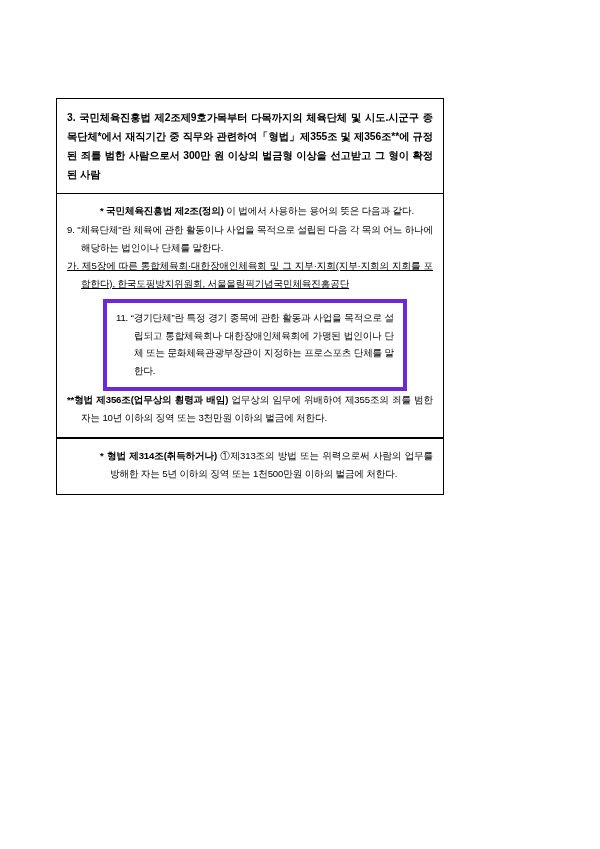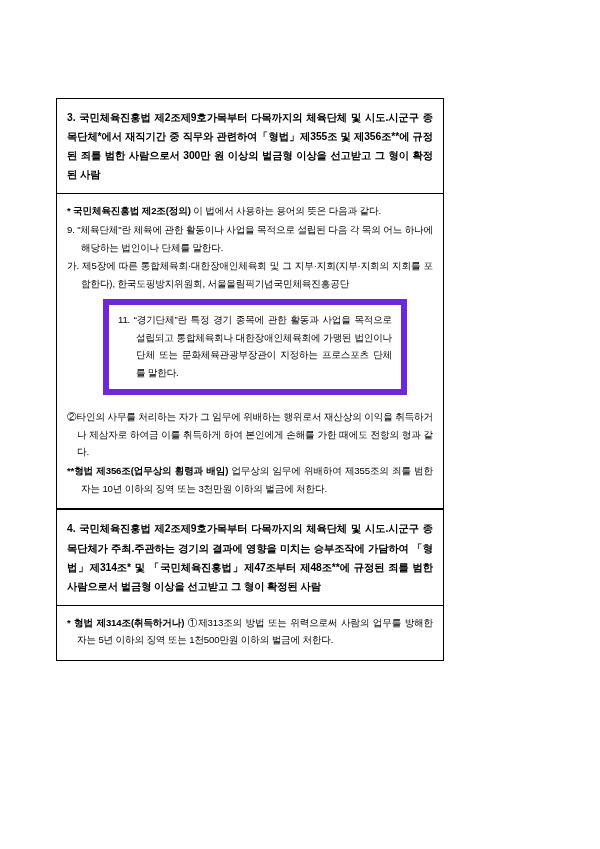--- a/index.html
+++ b/index.html
@@ -43,30 +43,30 @@
   .para {
     font-size: 9.6px;
     line-height: 1.85;
     text-align: justify;
     text-justify: inter-character;
     letter-spacing: -0.15px;
     margin: 0 0 1px 0;
   }
   .i1 { padding-left: 0px; text-indent: 0; }
   .i2 { padding-left: 13px; }
-  .i3 { padding-left: 26px; }
-  .hang-star { padding-left: 10px; text-indent: -10px; }
+  .i3 { padding-left: 26px; text-decoration: underline; }
+  .hang-star { padding-left: 10px; text-indent: -10px; margin-left: 33px; }
   .hang-num { padding-left: 14px; text-indent: -14px; }
   .hang-ga { padding-left: 14px; text-indent: -14px; }
   .hang-circ { padding-left: 10px; text-indent: -10px; }
   .hang-dstar { padding-left: 14px; text-indent: -14px; }
   .bold { font-weight: bold; }
   .quote-box {
-    border: 6px solid #6d28d9;
-    margin: 6px 26px 13px 36px;
+    border: 4px solid #6d28d9;
+    margin: 6px 26px 0 36px;
     padding: 6px 9px 6px 9px;
   }
   .quote-box .para {
     padding-left: 18px;
     text-indent: -18px;
     letter-spacing: -0.2px;
   }
 </style>
 </head>
 <body>
@@ -85,31 +85,27 @@
 
       <p class="para i3 hang-ga">가. 제5장에 따른 통합체육회·대한장애인체육회 및 그 지부·지회(지부·지회의 지회를 포함한다), 한국도핑방지위원회, 서울올림픽기념국민체육진흥공단</p>
 
 
       <div class="quote-box">
         <p class="para">11. “경기단체”란 특정 경기 종목에 관한 활동과 사업을 목적으로 설립되고 통합체육회나 대한장애인체육회에 가맹된 법인이나 단체 또는 문화체육관광부장관이 지정하는 프로스포츠 단체를 말한다.</p>
       </div>
 
 
 
-      <p class="para i2 hang-circ">②타인의 사무를 처리하는 자가 그 임무에 위배하는 행위로서 재산상의 이익을 취득하거나 제삼자로 하여금 이를 취득하게 하여 본인에게 손해를 가한 때에도 전항의 형과 같다.</p>
 
       <p class="para i1 hang-dstar"><span class="bold">**형법 제356조(업무상의 횡령과 배임)</span><span> 업무상의 임무에 위배하여 제355조의 죄를 범한 자는 10년 이하의 징역 또는 3천만원 이하의 벌금에 처한다.</span></p>
 
     </div>
   </div>
 
   <div class="section">
-    <div class="head-cell">
-      <div class="head-text">4. 국민체육진흥법 제2조제9호가목부터 다목까지의 체육단체 및 시도.시군구 종목단체가 주최.주관하는 경기의 결과에 영향을 미치는 승부조작에 가담하여 「형법」제314조* 및 「국민체육진흥법」제47조부터 제48조**에 규정된 죄를 범한 사람으로서 벌금형 이상을 선고받고 그 형이 확정된 사람</div>
-    </div>
     <div class="body-cell">
 
       <p class="para i1 hang-star"><span class="bold">* 형법 제314조(취득하거나)</span><span> ①제313조의 방법 또는 위력으로써 사람의 업무를 방해한 자는 5년 이하의 징역 또는 1천500만원 이하의 벌금에 처한다.</span></p>
 
 
     </div>
   </div>
 
 </div>
 

